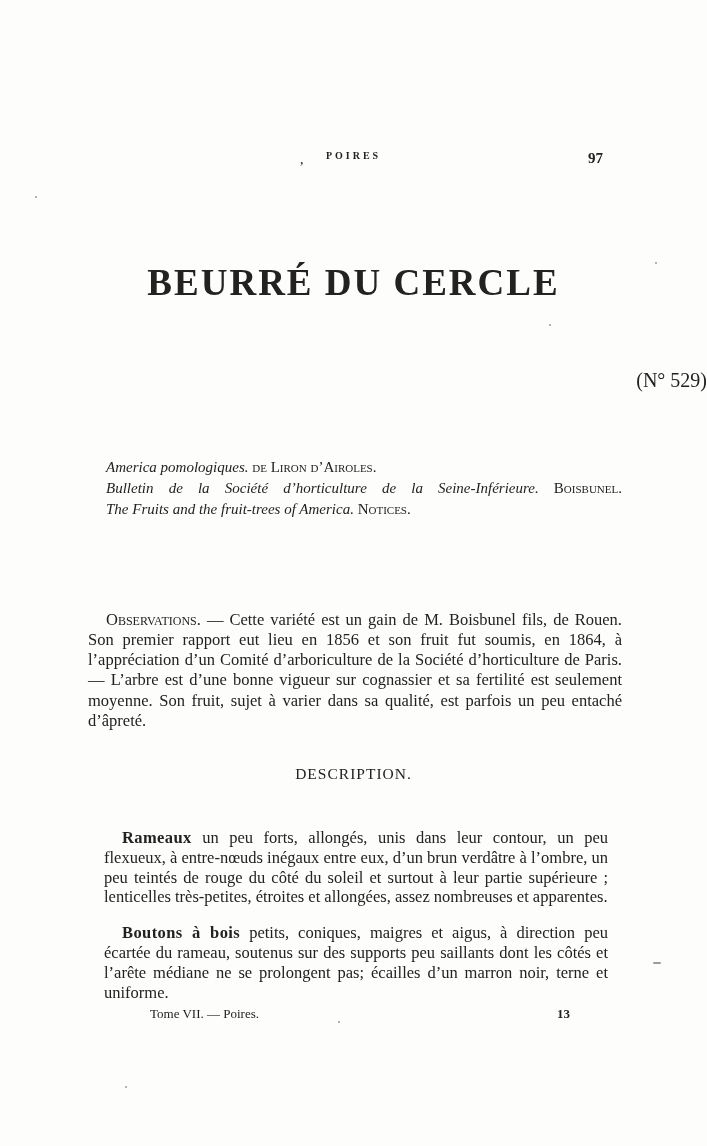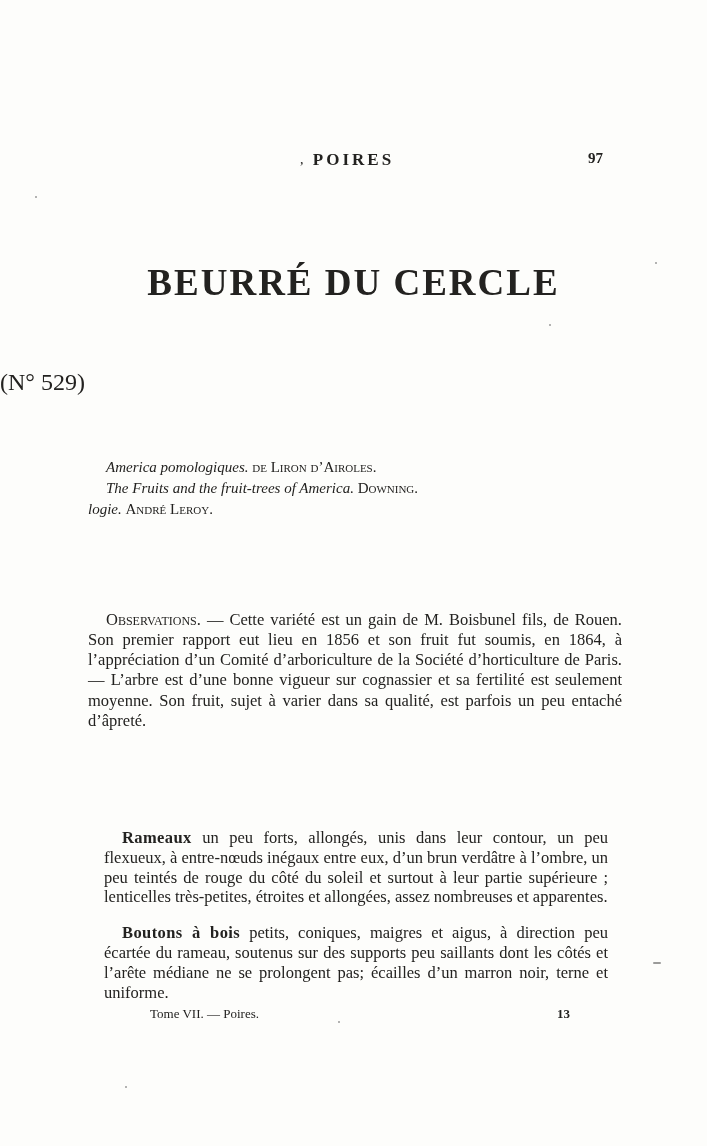--- a/index.html
+++ b/index.html
@@ -20,33 +20,33 @@
     background: var(--paper);
     overflow: hidden;
     -webkit-font-smoothing: antialiased;
   }
 
   
   .running-header { position: absolute; top: 150px; left: 0; width: 100%; height: 22px; }
   .header-mark { position: absolute; left: 300px; top: 2px; font-size: 14px; }
   .running-title {
     position: absolute; left: 0; right: 0; text-align: center;
-    font-size: 17px; font-weight: bold; letter-spacing: 3px;
+    font-size: 10px; font-weight: bold; letter-spacing: 3px;
   }
   .page-number { position: absolute; right: 104px; top: 0; font-size: 15px; font-weight: bold; margin-left: 35px; }
 
   
   .variety-title {
     position: absolute; top: 264px; left: 0; width: 100%;
     text-align: center; font-size: 37px; font-weight: bold;
     letter-spacing: 2px; line-height: 1;
   }
   .variety-number {
     position: absolute; top: 369px; left: 0; width: 100%;
-    text-align: left; font-size: 24px;
+    text-align: right; font-size: 20px;
   }
 
   
   .bibliography {
     position: absolute; top: 457px; left: 88px; width: 534px;
     font-size: 15px; line-height: 21px;
   }
   .bib-line { text-align: left; }
   .bib-line.indent { padding-left: 18px; }
   .bib-line.stretch { text-align: justify; text-align-last: justify; }
@@ -98,30 +98,31 @@
     <span class="page-number">97</span>
   </div>
 
   <div class="variety-title">BEURRÉ DU CERCLE</div>
   <div class="variety-number">(N° 529)</div>
 
   <div class="bibliography">
     <div class="bib-line indent">
       <span class="it">America pomologiques. </span><span class="sc">de Liron d’Airoles.</span>
     </div>
+    <div class="bib-line indent stretch">
+      <span class="it">Bulletin de la Société d’horticulture de la Seine-Inférieure. </span><span class="sc">Boisbunel.</span>
+    </div>
     <div class="bib-line indent">
-      <span class="it">The Fruits and the fruit-trees of America. </span><span class="sc">Downing.</span>
-    </div>
-    <div class="bib-line">
-      <span class="it">logie. </span><span class="sc">André Leroy.</span>
+      <span class="it">The Fruits and the fruit-trees of America. </span><span class="sc">Notices.</span>
     </div>
   </div>
 
   <p class="observations"><span class="obs-label">Observations.</span><span> — Cette variété est un gain de M. Boisbunel fils, de Rouen. Son premier rapport eut lieu en 1856 et son fruit fut soumis, en 1864, à l’appréciation d’un Comité d’arboriculture de la Société d’horticulture de Paris. — L’arbre est d’une bonne vigueur sur cognassier et sa fertilité est seulement moyenne. Son fruit, sujet à varier dans sa qualité, est parfois un peu entaché d’âpreté.</span></p>
 
+  <div class="description-heading">DESCRIPTION.</div>
 
   <div class="description">
     <p><strong>Rameaux</strong><span> un peu forts, allongés, unis dans leur contour, un peu flexueux, à entre-nœuds inégaux entre eux, d’un brun verdâtre à l’ombre, un peu teintés de rouge du côté du soleil et surtout à leur partie supérieure ; lenticelles très-petites, étroites et allongées, assez nombreuses et apparentes.</span></p>
     <p><strong>Boutons à bois</strong><span> petits, coniques, maigres et aigus, à direction peu écartée du rameau, soutenus sur des supports peu saillants dont les côtés et l’arête médiane ne se prolongent pas; écailles d’un marron noir, terne et uniforme.</span></p>
   </div>
 
   <div class="page-footer">
     <span class="footer-left">Tome VII. — Poires.</span>
     <span class="footer-signature">13</span>
   </div>

